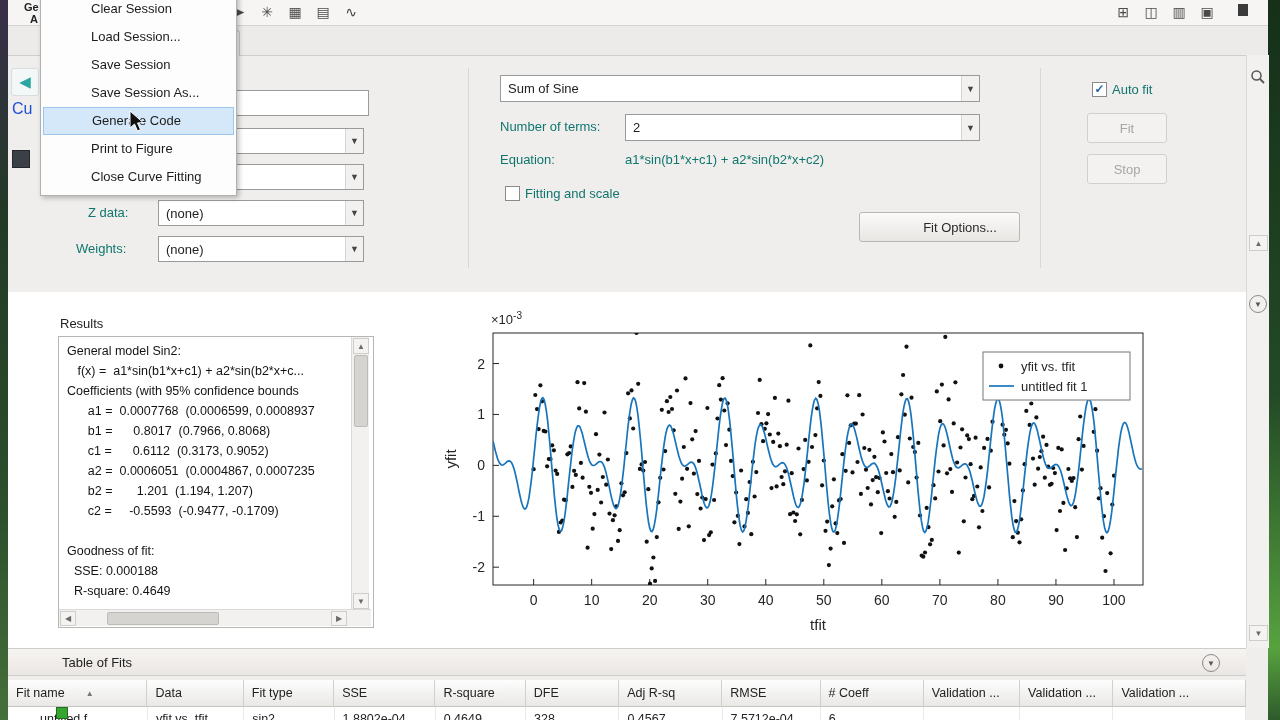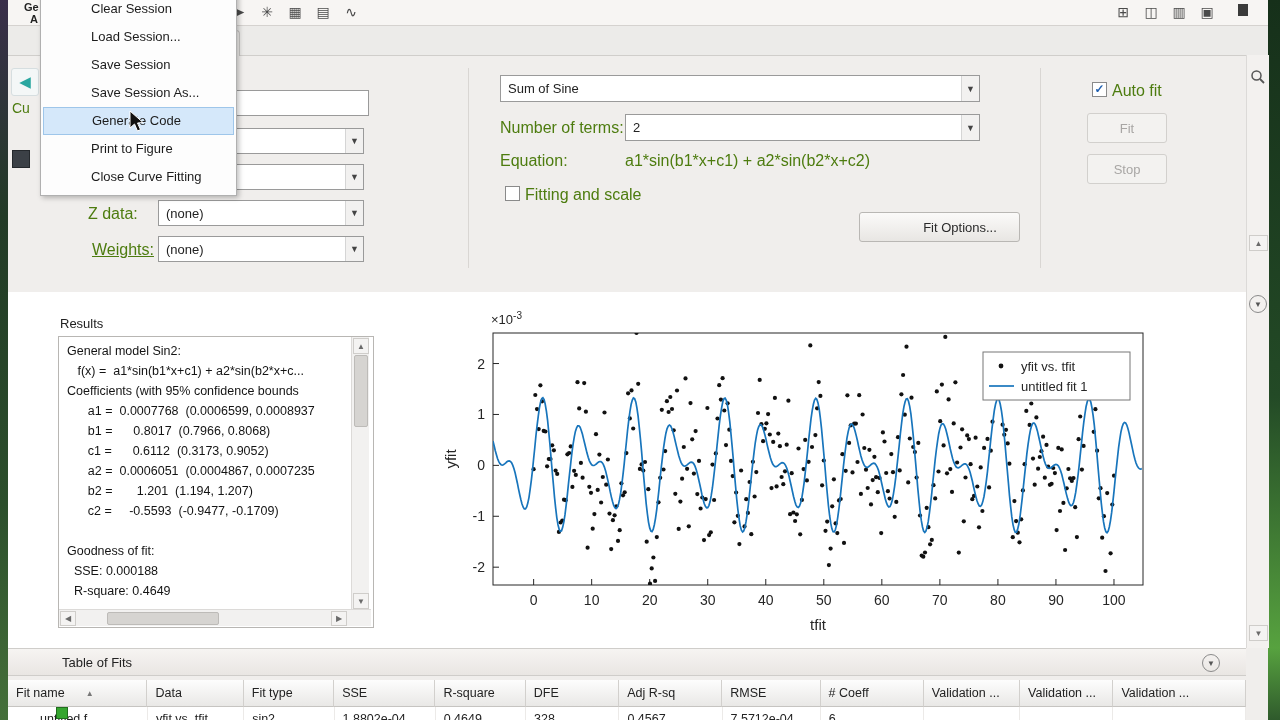--- a/index.html
+++ b/index.html
@@ -11,21 +11,21 @@
   .toolbar{left:8px;top:0;width:1260px;height:25px;background:#f7f5f3;border-bottom:1px solid #d5d2cf;}
   .tabstrip{left:8px;top:26px;width:1260px;height:29px;background:#ecebe9;border-bottom:1px solid #d0cecb;}
   .tab{left:40px;top:30px;width:198px;height:25px;background:#f0eeec;border:1px solid #c8c6c4;border-bottom:none;border-radius:4px 4px 0 0;}
   .tool-icon{width:22px;height:22px;line-height:22px;text-align:center;font-size:14px;color:#4a4a4a;display:inline-block;}
   .toolgroup{display:flex;gap:6px;align-items:center;}
   .croptext{font-size:11px;color:#222;font-weight:bold;}
   .menu{left:40px;top:-14px;width:191px;background:#fdfdfd;border:1px solid #b0b0b0;box-shadow:2px 2px 5px rgba(0,0,0,.25);padding:8px 2px 4px 2px;z-index:50;}
   .menu-item{height:28px;line-height:28px;padding-left:48px;font-size:13px;color:#1c1c1c;white-space:nowrap;}
   .menu-item.hl{background:#d5e8fa;border:1px solid #9ec6ea;height:26px;line-height:26px;}
   .panel-sep{background:#d9d6d3;width:1px;}
-  .label{font-size:16px;color:#4d7c0f;}
+  .label{font-size:13px;color:#0f766e;}
   .combo{background:#fff;border:1px solid #9a9a9a;display:flex;align-items:center;justify-content:space-between;font-size:13px;color:#222;}
   .combo .val{padding-left:7px;overflow:hidden;white-space:nowrap;}
   .combo .arw{width:17px;text-align:center;color:#444;font-size:9px;border-left:1px solid #d5d5d5;background:#f2f1f0;height:100%;display:flex;align-items:center;justify-content:center;}
   .textbox{background:#fff;border:1px solid #9a9a9a;font-size:13px;color:#222;padding-left:7px;display:flex;align-items:center;}
   .cb{width:13px;height:13px;background:#fff;border:1px solid #8a8a8a;display:inline-block;font-size:12px;line-height:12px;text-align:center;color:#1f5fb0;font-weight:bold;}
   .btn{border:1px solid #b9b7b4;border-radius:3px;background:linear-gradient(#fbfaf9,#e8e6e3);font-size:13px;color:#2a2a2a;display:flex;align-items:center;justify-content:center;}
   .btn.disabled{color:#a8a6a4;background:#f3f2f0;border-color:#d2d0cd;}
   .white-stage{left:8px;top:292px;width:1238px;height:356px;background:#ffffff;}
   .results-box{left:58px;top:336px;width:314px;height:290px;background:#fff;border:1px solid #b8b6b3;}
   .results-title{left:60px;top:316px;font-size:13px;color:#222;}
@@ -70,21 +70,21 @@
       <span class="tool-icon">▣</span>
     </div>
   <div class="abs" style="left:1238px;top:4px;width:10px;height:12px;background:#3a3a3a;"></div>
 
   <div class="abs tabstrip"></div>
   <div class="abs tab"></div>
 
   <div class="abs" style="left:11px;top:68px;width:26px;height:26px;border:1px solid #d6dee0;border-radius:3px;background:#f4f7f7;display:flex;align-items:center;justify-content:center;">
     <span style="color:#2aa7a0;font-size:15px;">◀</span>
   </div>
-  <div class="abs" style="left:12px;top:100px;font-size:14px;color:#4d7c0f;">Cu</div>
+  <div class="abs" style="left:12px;top:100px;font-size:16px;color:#1d4ed8;">Cu</div>
   <div class="abs" style="left:12px;top:150px;width:16px;height:16px;background:#3b4046;border:1px solid #24282c;"></div>
 
   <div class="abs panel-sep" style="left:468px;top:68px;height:200px;"></div>
   <div class="abs panel-sep" style="left:1040px;top:68px;height:200px;"></div>
 
   <div class="abs textbox" style="left:160px;top:90px;width:200px;height:24px;">
     <span>1</span>
   </div>
   <div class="abs combo" style="left:158px;top:128px;width:204px;height:24px;">
     <span class="val"></span>
@@ -92,21 +92,21 @@
   </div>
   <div class="abs combo" style="left:158px;top:164px;width:204px;height:24px;">
     <span class="val"></span>
       <span class="arw">▼</span>
   </div>
   <div class="abs label" style="left:88px;top:205px;">Z data:</div>
   <div class="abs combo" style="left:158px;top:200px;width:204px;height:24px;">
     <span class="val">(none)</span>
       <span class="arw">▼</span>
   </div>
-  <div class="abs label" style="left:92px;top:241px;text-decoration:underline;">Weights:</div>
+  <div class="abs label" style="left:76px;top:241px;">Weights:</div>
   <div class="abs combo" style="left:158px;top:236px;width:204px;height:24px;">
     <span class="val">(none)</span>
       <span class="arw">▼</span>
   </div>
 
   <div class="abs combo" style="left:500px;top:75px;width:478px;height:25px;">
     <span class="val">Sum of Sine</span>
       <span class="arw">▼</span>
   </div>
   <div class="abs label" style="left:500px;top:119px;">Number of terms:</div>

